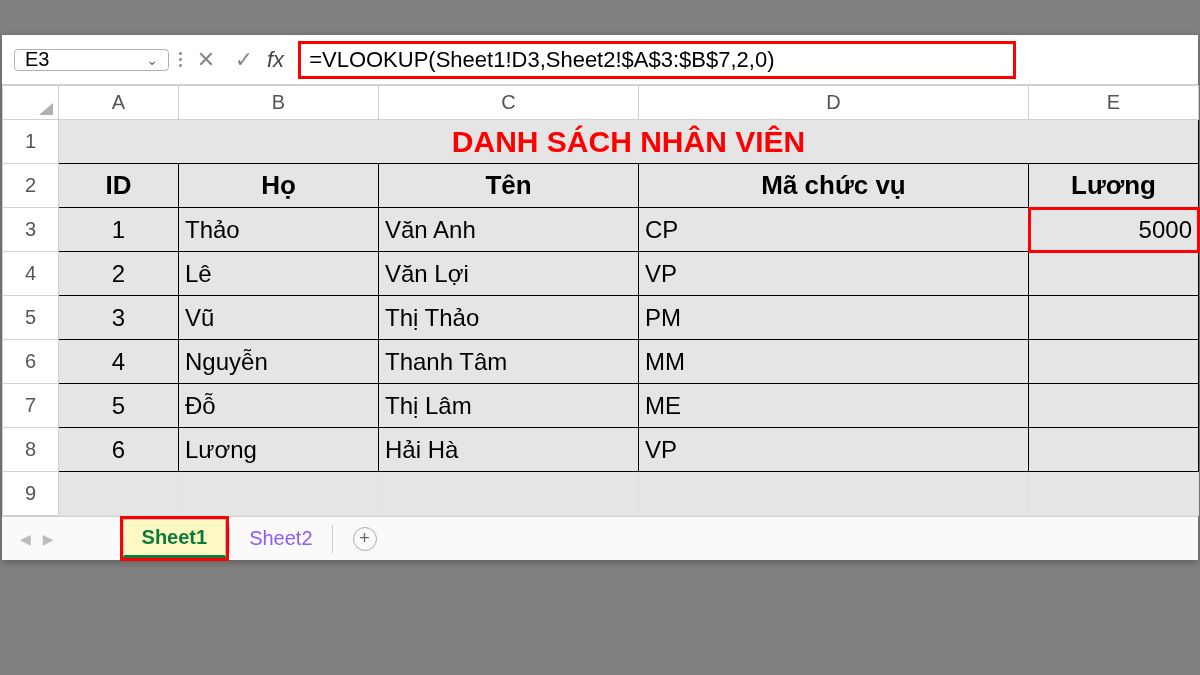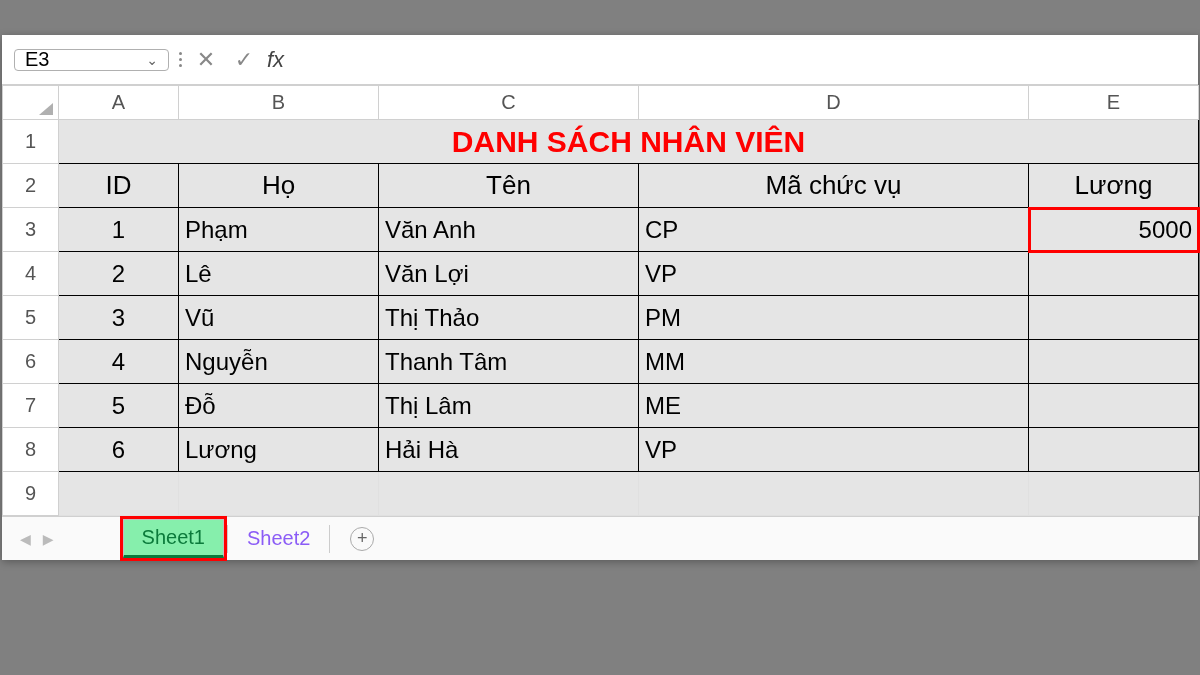--- a/index.html
+++ b/index.html
@@ -120,21 +120,21 @@
     vertical-align: middle;
   }
   .title-row td.cell{
     color:#ff0000;
     font-weight:bold;
     font-size:30px;
     text-align:center;
     border:1.5px solid #000;
   }
   .header-row td.cell{
-    font-weight:normal;
+    font-weight:bold;
     text-align:center;
     border:1.5px solid #000;
     font-size:26px;
   }
   .data-row td.cell{
     border:1.5px solid #000;
   }
   .data-row td.cell.id{ text-align:center; }
   .data-row td.cell.num{ text-align:right;padding-left:40px; }
   .e3-highlight{ outline:3px solid #ff0000; outline-offset:-2px; }
@@ -155,23 +155,23 @@
   }
   .tab{
     padding:6px 18px;
     font-size:20px;
     border:1px solid transparent;
     cursor:pointer;
     background:transparent;
     color:#8b5cf6;
   }
   .tab.active{
-    background:#86efac;
+    background:#fef9c3;
     color:#0b7a3b;
-    font-weight:400;
+    font-weight:700;
     border:1px solid #c0c0c0;
     border-bottom:3px solid #0b7a3b;
   }
   .tab1-wrap{
     border:3px solid #ff0000;
     display:inline-flex;
     padding:0;
     margin-left:60px;
   }
   .tab-sep{ width:1px; height:28px; background:#ccc; }
@@ -200,20 +200,23 @@
       <span class="chev">⌄</span>
     </div>
     <div class="fb-sep">
         <span></span>
         <span></span>
         <span></span>
       </div>
     <div class="fb-btn">✕</div>
     <div class="fb-btn">✓</div>
     <div class="fx">fx</div>
+    <div class="formula-input-wrap">
+      <div class="formula-input">=VLOOKUP(Sheet1!D3,Sheet2!$A$3:$B$7,2,0)</div>
+    </div>
   </div>
 
   <table class="grid">
     <colgroup>
       <col style="width:56px">
       <col class="colA">
         <col class="colB">
         <col class="colC">
         <col class="colD">
         <col class="colE">
@@ -238,21 +241,21 @@
       <td class="cell">ID</td>
       <td class="cell">Họ</td>
       <td class="cell">Tên</td>
       <td class="cell">Mã chức vụ</td>
       <td class="cell">Lương</td>
     </tr>
 
     <tr class="data-row">
       <td class="rowhead">3</td>
       <td class="cell id">1</td>
-      <td class="cell">Phạm</td>
+      <td class="cell">Thảo</td>
       <td class="cell">Văn Anh</td>
       <td class="cell">CP</td>
       <td class="cell num e3-highlight">5000</td>
     </tr>
     <tr class="data-row">
       <td class="rowhead">4</td>
       <td class="cell id">2</td>
       <td class="cell">Lê</td>
       <td class="cell">Văn Lợi</td>
       <td class="cell">VP</td>

